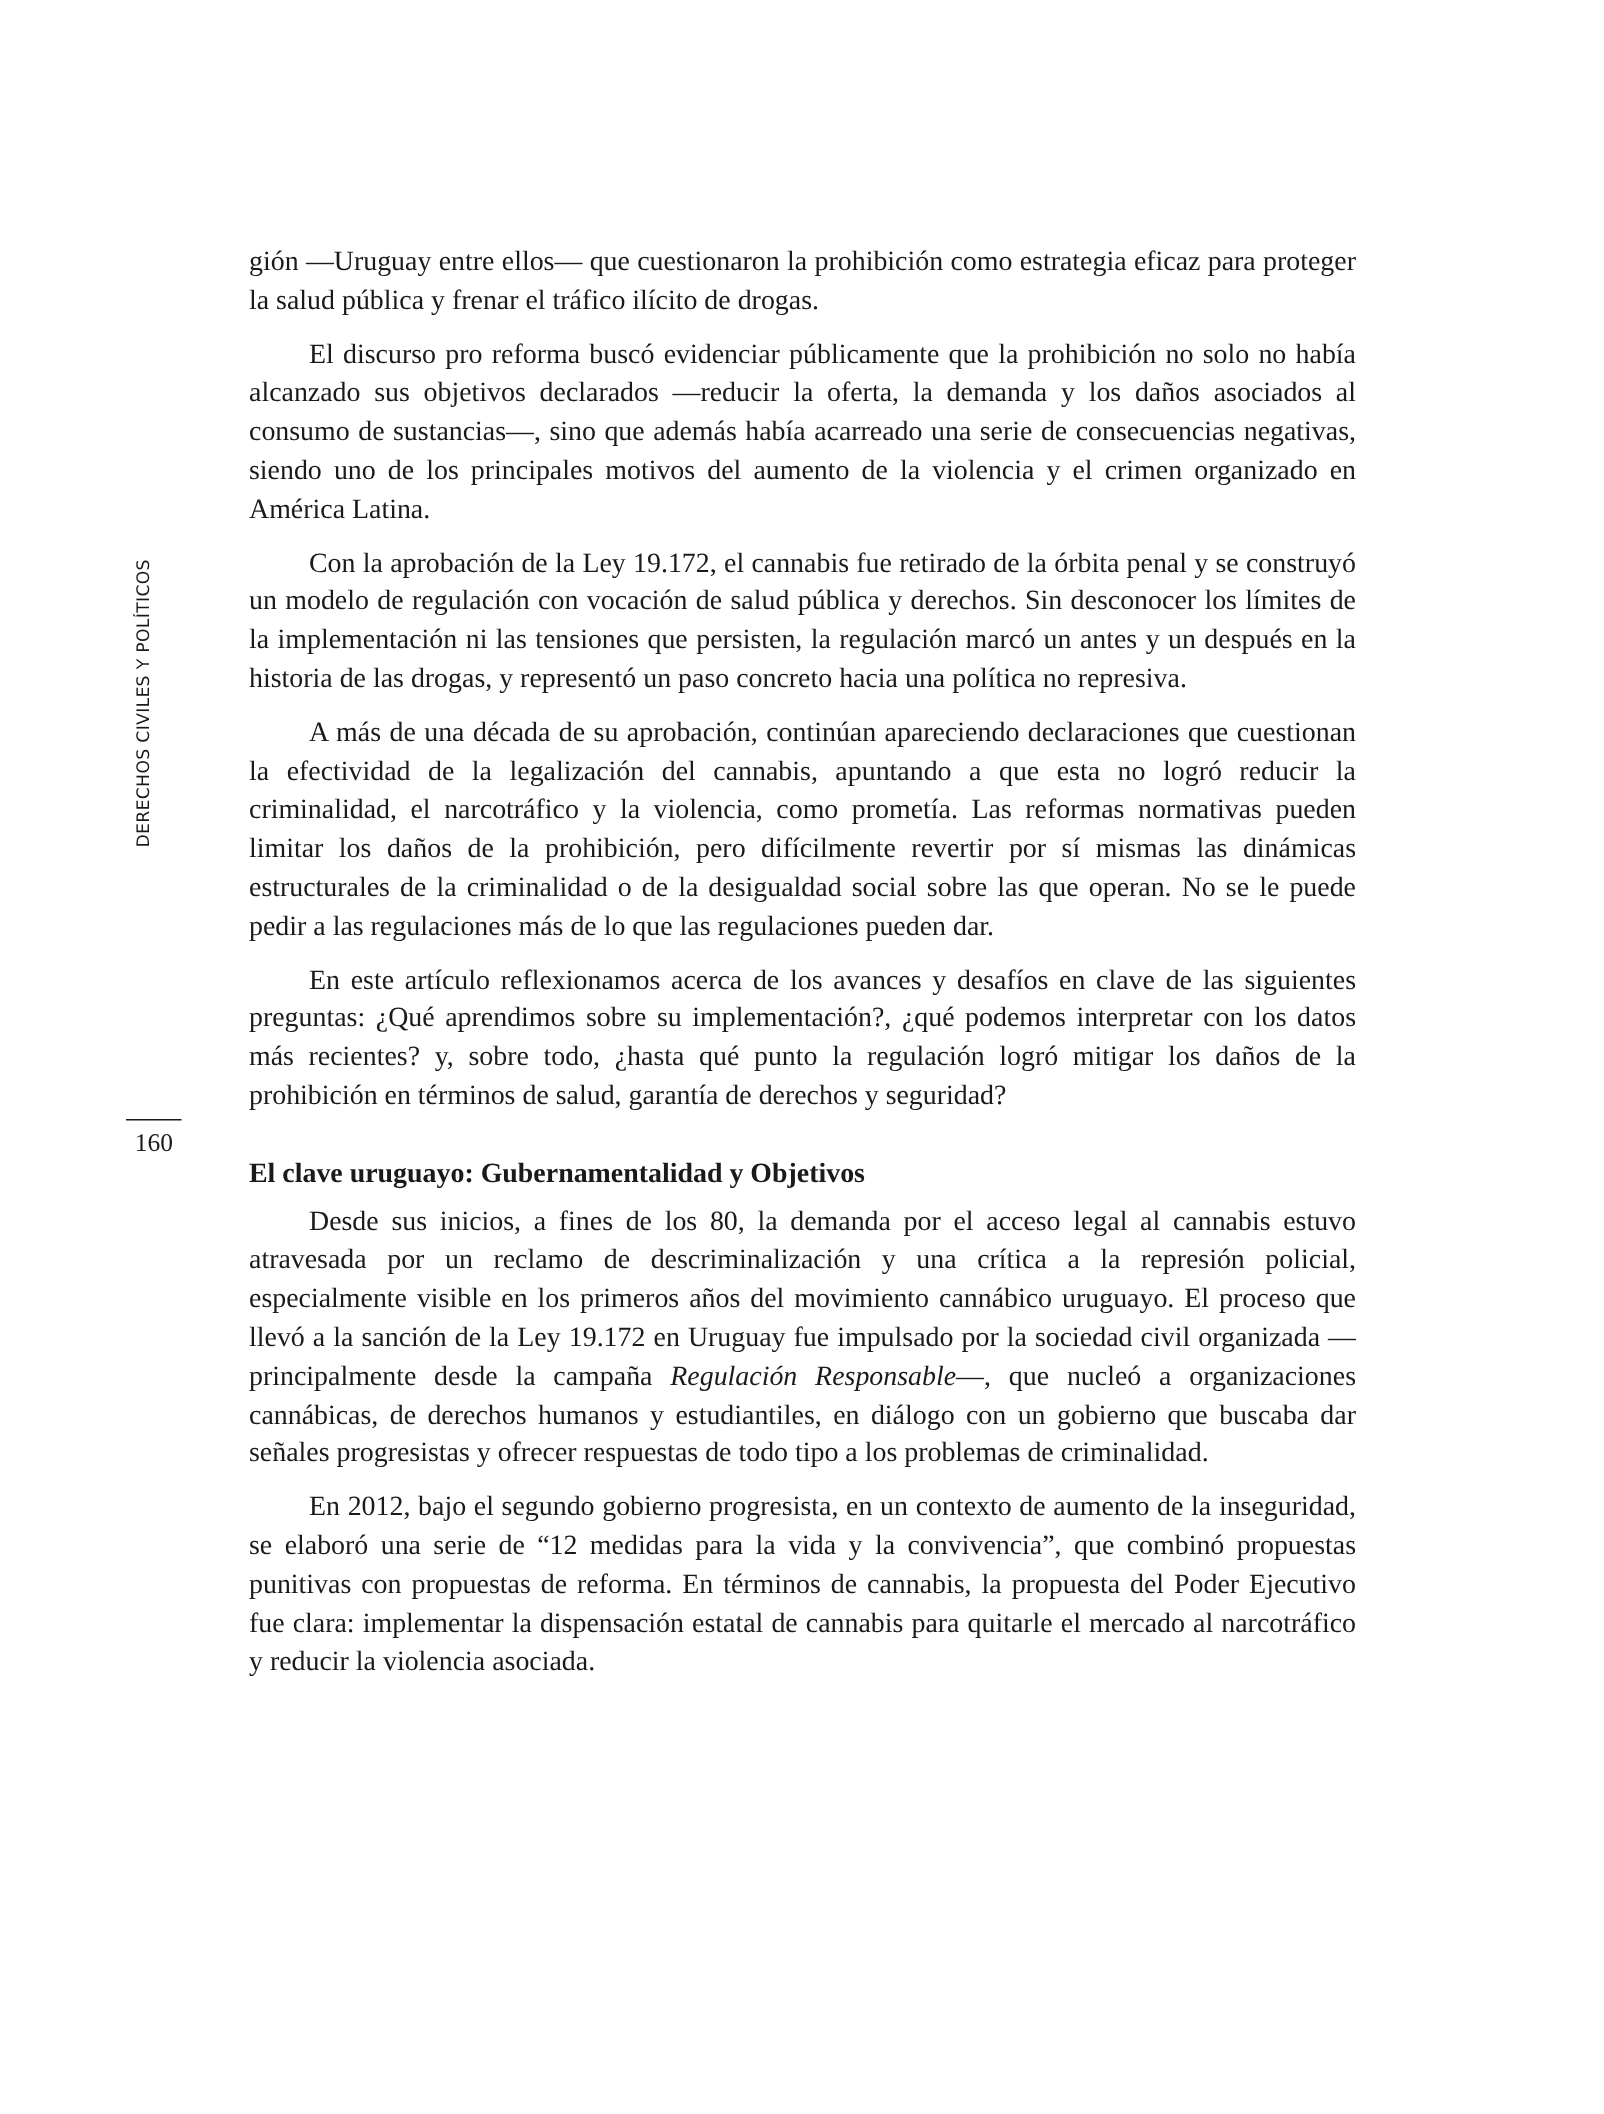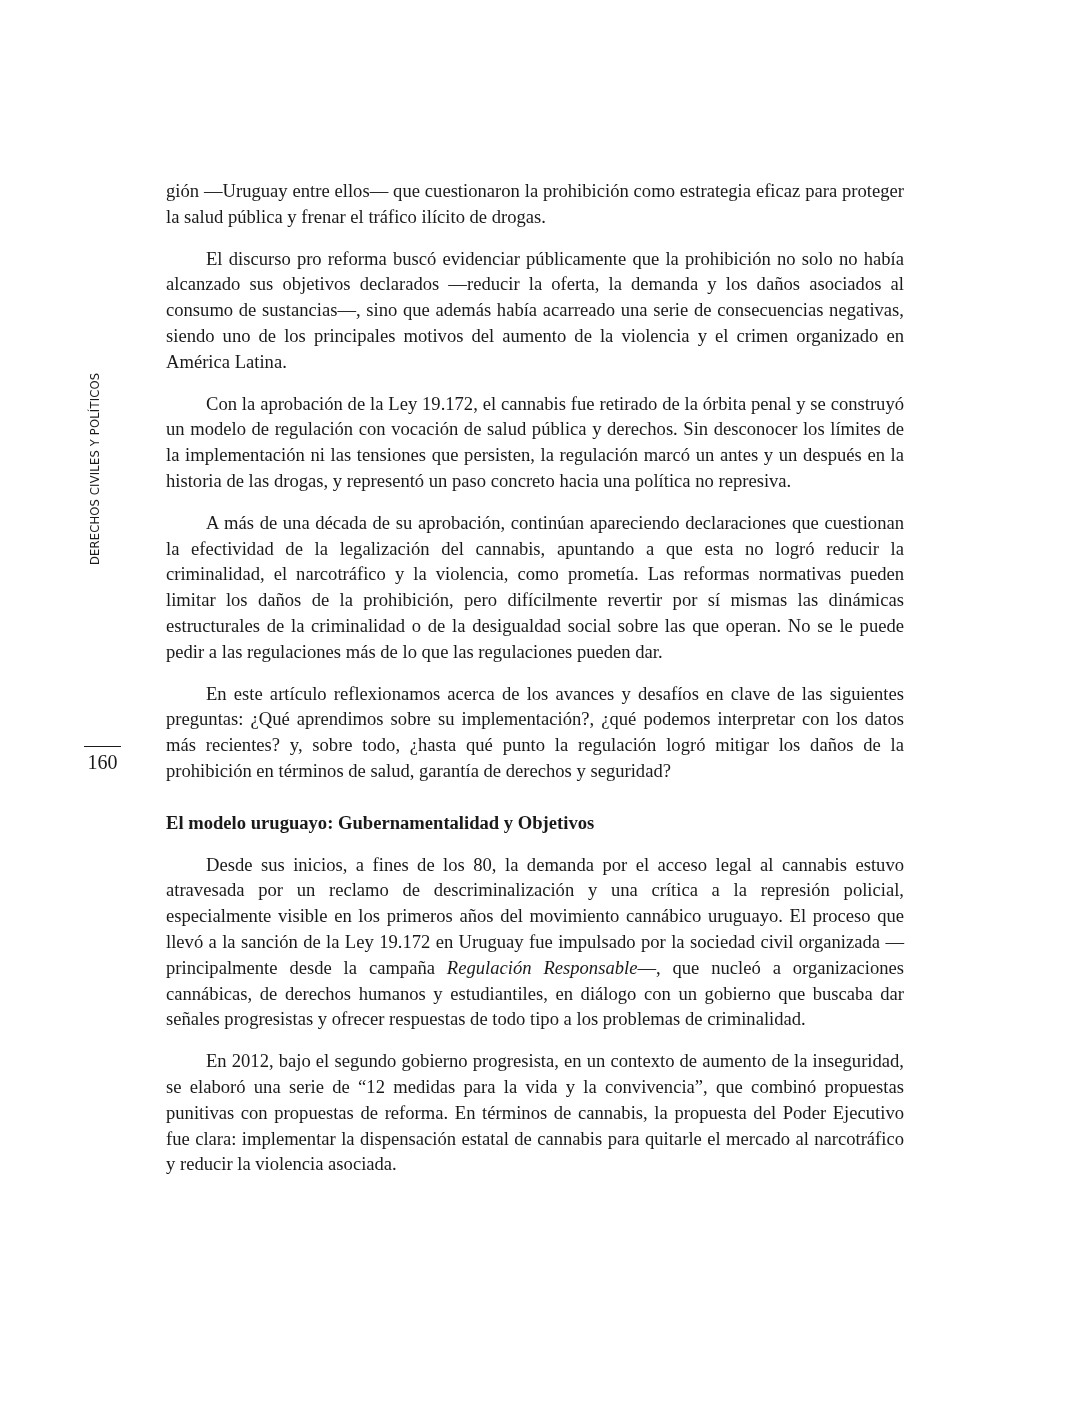--- a/index.html
+++ b/index.html
@@ -33,35 +33,35 @@
       width: 37px;
       text-align: center;
     }
     .page-rule {
       height: 1px;
       background: #1a1a1a;
       width: 37px;
     }
     .page-number {
       font-family: "Liberation Serif", serif;
-      font-size: 20px;
+      font-size: 17px;
       line-height: 28px;
       margin-top: 1px;
     }
     .content {
       position: absolute;
       left: 166px;
       top: 162px;
       width: 738px;
       font-family: "Liberation Serif", serif;
       font-size: 18.6px;
       line-height: 25.8px;
     }
     .content p {
-      margin: 16px 0 10px 0;
+      margin: 0 0 10px 0;
       text-align: justify;
       hyphens: manual;
     }
     .content p.indent {
       text-indent: 40px;
     }
     .content p.first {
       text-indent: 0;
     }
     .section-heading {
@@ -83,17 +83,17 @@
   <div class="page-number">160</div>
 </div>
 
 <div class="content">
   <p class="first">gión —Uruguay entre ellos— que cuestionaron la prohibición como estrategia eficaz para proteger la salud pública y frenar el tráfico ilícito de drogas.</p>
   <p class="indent">El discurso pro reforma buscó evidenciar públicamente que la prohibición no solo no había alcanzado sus objetivos declarados —reducir la oferta, la demanda y los daños asociados al consumo de sustancias—, sino que además había acarreado una serie de consecuencias negativas, siendo uno de los principales motivos del aumento de la violencia y el crimen organizado en América Latina.</p>
   <p class="indent">Con la aprobación de la Ley 19.172, el cannabis fue retirado de la órbita penal y se construyó un modelo de regulación con vocación de salud pública y derechos. Sin desconocer los límites de la implementación ni las tensiones que persisten, la regulación marcó un antes y un después en la historia de las drogas, y representó un paso concreto hacia una política no represiva.</p>
   <p class="indent">A más de una década de su aprobación, continúan apareciendo declaraciones que cuestionan la efectividad de la legalización del cannabis, apuntando a que esta no logró reducir la criminalidad, el narcotráfico y la violencia, como prometía. Las reformas normativas pueden limitar los daños de la prohibición, pero difícilmente revertir por sí mismas las dinámicas estructurales de la criminalidad o de la desigualdad social sobre las que operan. No se le puede pedir a las regulaciones más de lo que las regulaciones pueden dar.</p>
   <p class="indent">En este artículo reflexionamos acerca de los avances y desafíos en clave de las siguientes preguntas: ¿Qué aprendimos sobre su implementación?, ¿qué podemos interpretar con los datos más recientes? y, sobre todo, ¿hasta qué punto la regulación logró mitigar los daños de la prohibición en términos de salud, garantía de derechos y seguridad?</p>
 
-  <div class="section-heading">El modelo uruguayo: Gubernamentalidad y Objetivos</div>
+  <div class="section-heading">El clave uruguayo: Gubernamentalidad y Objetivos</div>
 
   <p class="indent"><span>Desde sus inicios, a fines de los 80, la demanda por el acceso legal al cannabis estuvo atravesada por un reclamo de descriminalización y una crítica a la represión policial, especialmente visible en los primeros años del movimiento cannábico uruguayo. El proceso que llevó a la sanción de la Ley 19.172 en Uruguay fue impulsado por la sociedad civil organizada —principalmente desde la campaña </span><em>Regulación Responsable</em><span>—, que nucleó a organizaciones cannábicas, de derechos humanos y estudiantiles, en diálogo con un gobierno que buscaba dar señales progresistas y ofrecer respuestas de todo tipo a los problemas de criminalidad.</span></p>
   <p class="indent">En 2012, bajo el segundo gobierno progresista, en un contexto de aumento de la inseguridad, se elaboró una serie de “12 medidas para la vida y la convivencia”, que combinó propuestas punitivas con propuestas de reforma. En términos de cannabis, la propuesta del Poder Ejecutivo fue clara: implementar la dispensación estatal de cannabis para quitarle el mercado al narcotráfico y reducir la violencia asociada.</p>
 </div>
 
 </body></html>

